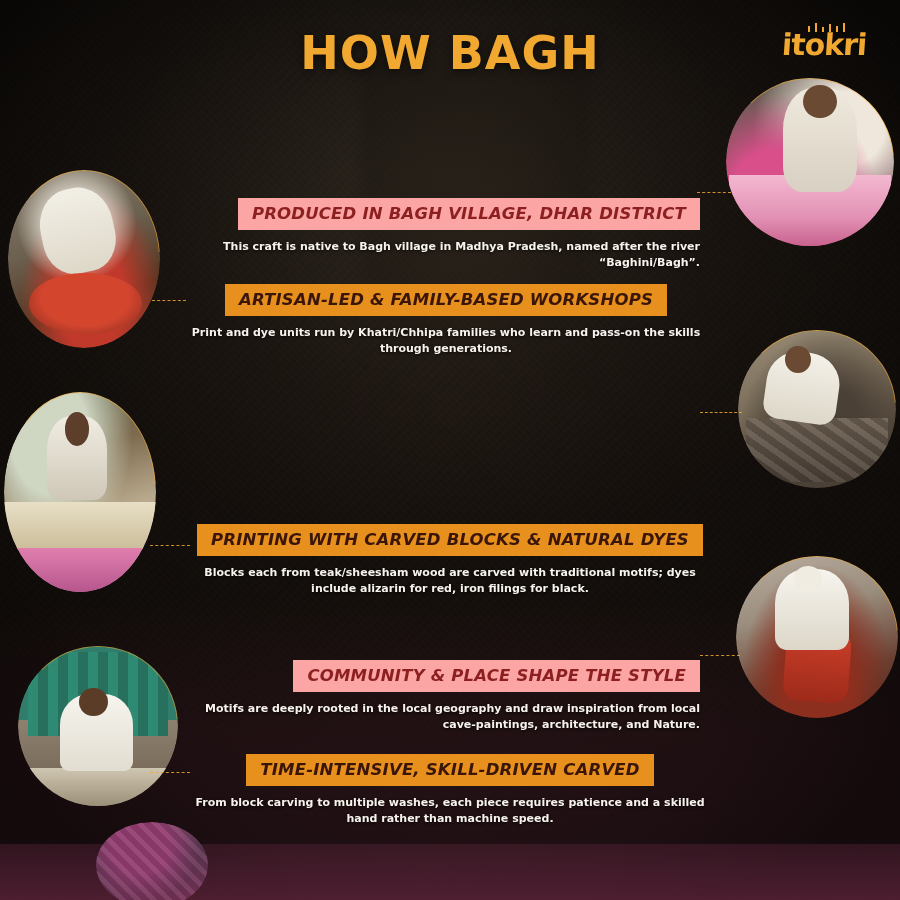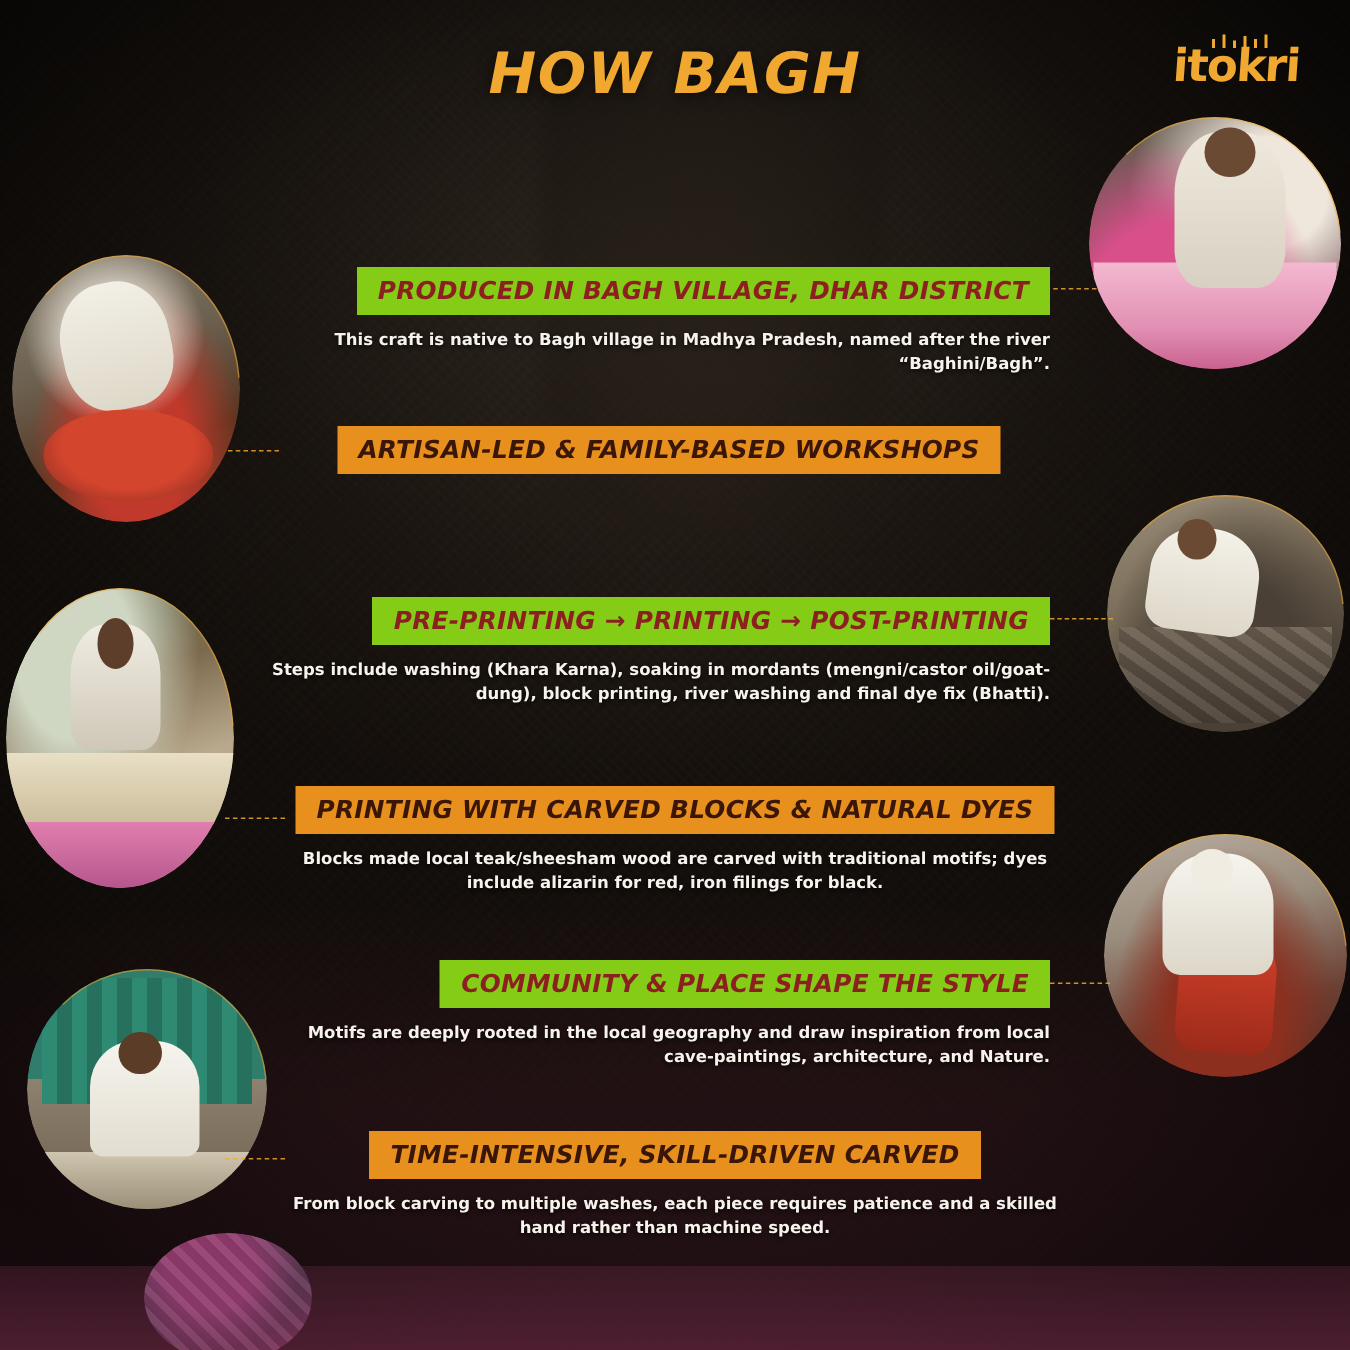--- a/index.html
+++ b/index.html
@@ -58,25 +58,24 @@
 
   
   .title {
     position: absolute;
     top: 28px;
     left: 0; right: 0;
     text-align: center;
     color: #f0a830;
     font-family: "DejaVu Sans", sans-serif;
     font-weight: bold;
-    font-size: 38px;
+    font-size: 46px;
     line-height: 1.13;
     letter-spacing: 1px;
     text-shadow: 0 2px 10px rgba(0,0,0,0.6);
-    font-style: italic;
   }
   .title .l2 { display: block; }
 
   
   .logo {
     position: absolute;
     top: 30px;
     right: 34px;
     color: #f0a830;
     font-family: "DejaVu Sans", sans-serif;
@@ -242,21 +241,21 @@
   .banner {
     display: inline-block;
     padding: 6px 14px 7px 14px;
     font-family: "DejaVu Sans", sans-serif;
     font-style: italic;
     font-weight: bold;
     font-size: 16.5px;
     letter-spacing: .2px;
     white-space: nowrap;
   }
-  .banner.cream { background: #84cc16; color: #8c1f1f; }
+  .banner.cream { background: #fca5a5; color: #8c1f1f; margin-top: 20px; }
   .banner.orange { background: #e8901e; color: #3a1608; }
   .body-text {
     color: #f7f3ec;
     font-family: "DejaVu Sans", sans-serif;
     font-weight: bold;
     font-size: 11px;
     line-height: 1.45;
     text-shadow: 0 1px 3px rgba(0,0,0,0.75);
     margin-top: 9px;
   }
@@ -368,30 +367,27 @@
   <div class="connector dotted" style="left:700px; top:655px; width:40px;"></div>
   <div class="connector dotted" style="left:150px; top:772px; width:40px;"></div>
 
   <div class="row align-right" style="left:180px; top:178px; width:520px;">
     <div class="banner cream">PRODUCED IN BAGH VILLAGE, DHAR DISTRICT</div>
     <div class="body-text">This craft is native to Bagh village in Madhya Pradesh, named after the river “Baghini/Bagh”.</div>
   </div>
 
   <div class="row align-left" style="left:186px; top:284px; width:520px;">
     <div class="banner orange">ARTISAN-LED &amp; FAMILY-BASED WORKSHOPS</div>
-  </div>
-
-  <div class="row align-right" style="left:180px; top:398px; width:520px;">
-    <div class="banner cream">PRE-PRINTING → PRINTING → POST-PRINTING</div>
-    <div class="body-text">Steps include washing (Khara Karna), soaking in mordants (mengni/castor oil/goat-dung), block printing, river washing and final dye fix (Bhatti).</div>
-  </div>
+    <div class="body-text">Print and dye units run by Khatri/Chhipa families who learn and pass-on the skills through generations.</div>
+  </div>
+
 
   <div class="row align-left" style="left:190px; top:524px; width:520px;">
     <div class="banner orange">PRINTING WITH CARVED BLOCKS &amp; NATURAL DYES</div>
-    <div class="body-text">Blocks made local teak/sheesham wood are carved with traditional motifs; dyes include alizarin for red, iron filings for black.</div>
+    <div class="body-text">Blocks each from teak/sheesham wood are carved with traditional motifs; dyes include alizarin for red, iron filings for black.</div>
   </div>
 
   <div class="row align-right" style="left:180px; top:640px; width:520px;text-align:right;">
     <div class="banner cream">COMMUNITY &amp; PLACE SHAPE THE STYLE</div>
     <div class="body-text">Motifs are deeply rooted in the local geography and draw inspiration from local cave-paintings, architecture, and Nature.</div>
   </div>
 
   <div class="row align-left" style="left:190px; top:754px; width:520px;">
     <div class="banner orange">TIME-INTENSIVE, SKILL-DRIVEN CARVED</div>
     <div class="body-text">From block carving to multiple washes, each piece requires patience and a skilled hand rather than machine speed.</div>

